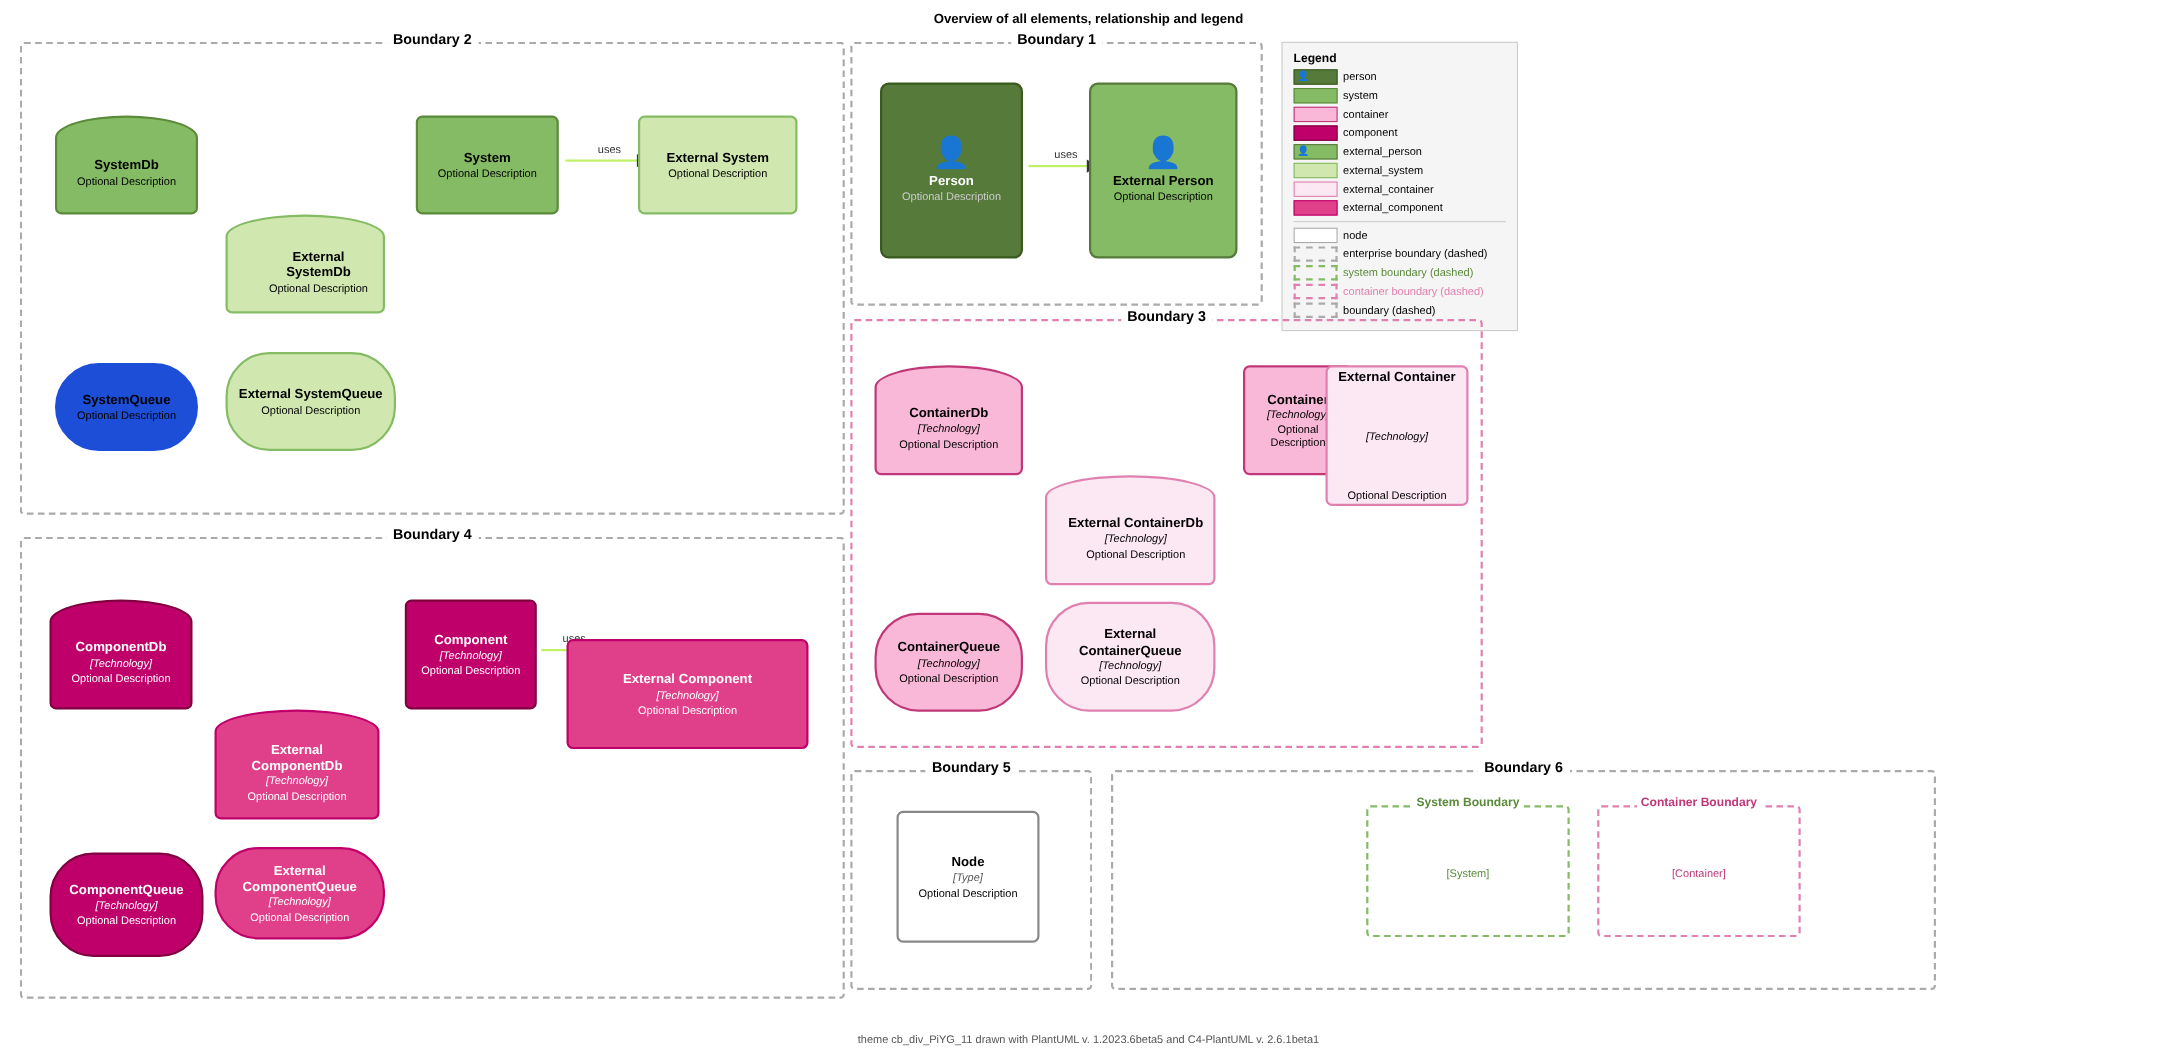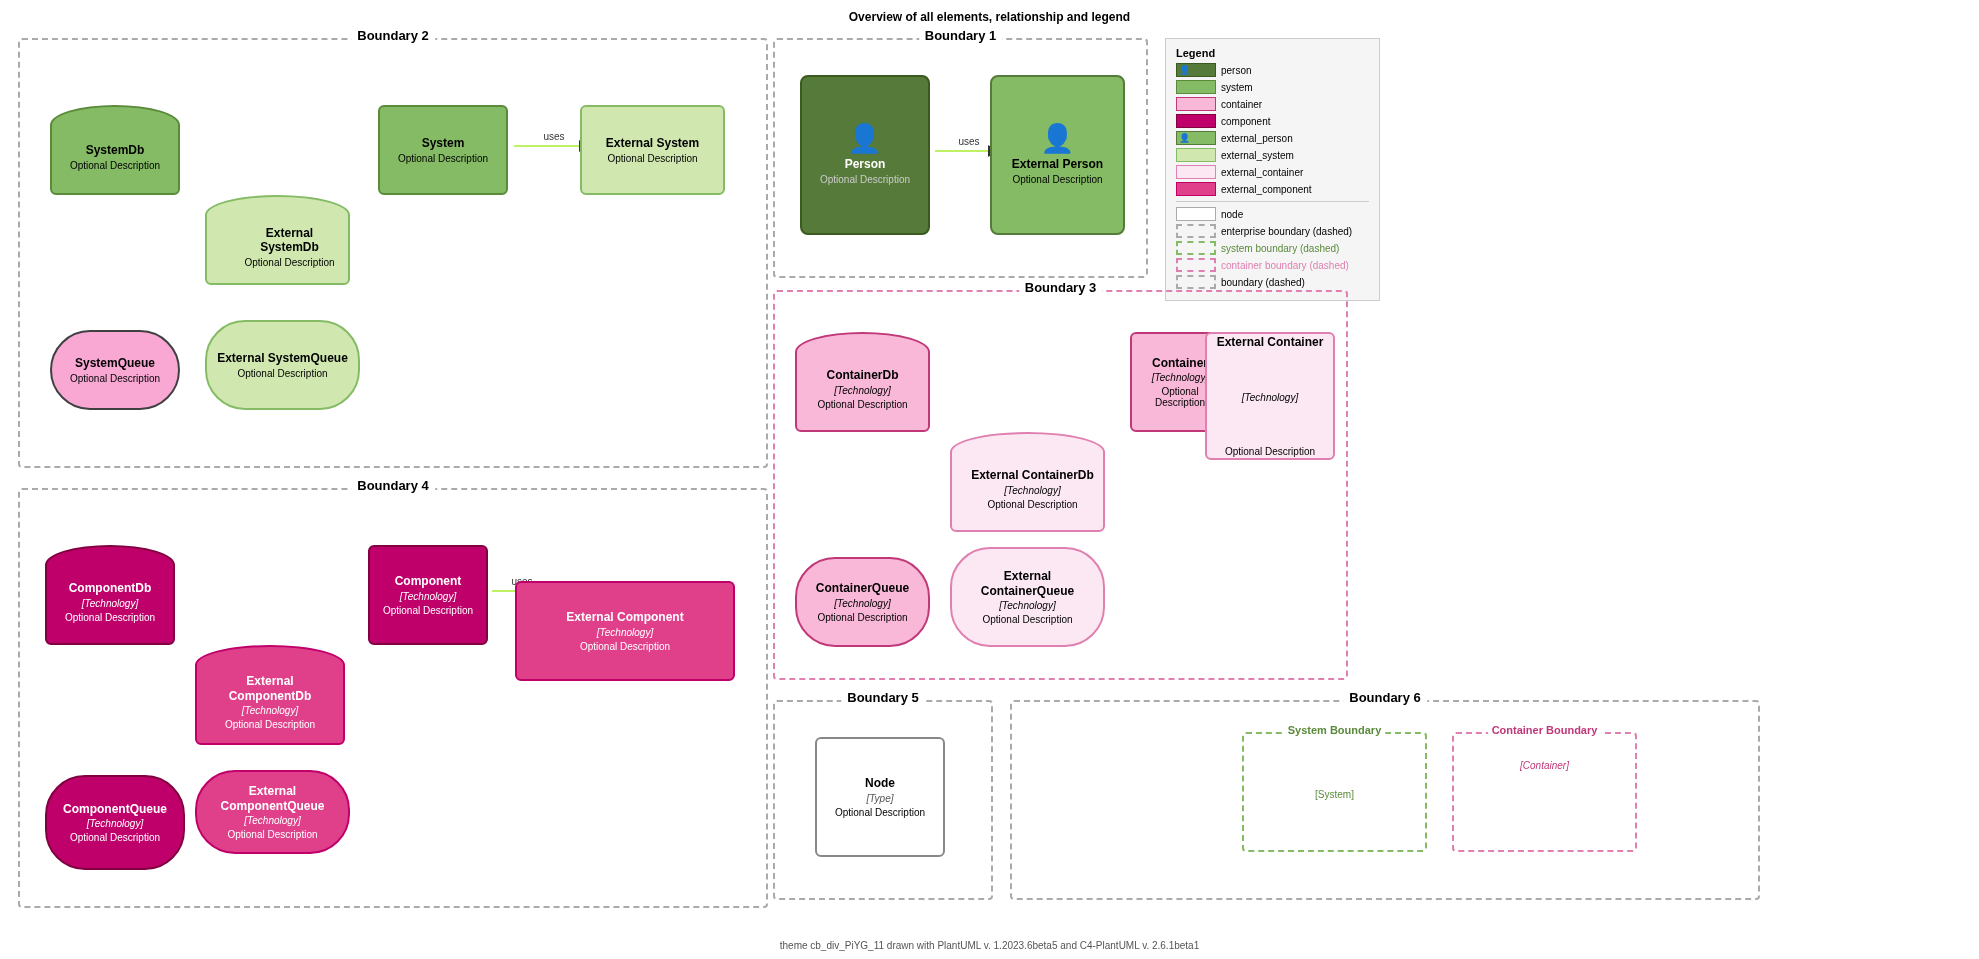--- a/index.html
+++ b/index.html
@@ -72,21 +72,21 @@
       font-size: 10px;
       color: inherit;
       margin-top: 3px;
     }
 
     
     .system-db { background: #85bb65; border: 2px solid #5a8a3a; color: #000; }
     .system-ext-db { background: #d0e8b0; border: 2px solid #85bb65; color: #000; }
     .system { background: #85bb65; border: 2px solid #5a8a3a; color: #000; }
     .system-ext { background: #d0e8b0; border: 2px solid #85bb65; color: #000; }
-    .system-queue { background: #f9a8d4; border: 2px solid #404040; color: #000; }
+    .system-queue { background: #1d4ed8; border: 2px solid #1d4ed8; color: #000; }
     .system-ext-queue { background: #d0e8b0; border: 2px solid #85bb65; color: #000; }
 
     .person-elem { background: #567a3a; border: 2px solid #3a5a20; color: #fff; }
     .person-ext-elem { background: #85bb65; border: 2px solid #567a3a; color: #000; }
 
     .container-db { background: #f9b8d8; border: 2px solid #c03878; color: #000; }
     .container-ext-db { background: #fce8f3; border: 2px solid #e080b0; color: #000; padding-left: 18px; }
     .container-elem { background: #f9b8d8; border: 2px solid #c03878; color: #000; }
     .container-ext-elem { background: #fce8f3; border: 2px solid #e080b0; color: #000; }
     .container-queue { background: #f9b8d8; border: 2px solid #c03878; color: #000; }
@@ -446,17 +446,17 @@
   <span class="boundary-title">Boundary 6</span>
 
 
   <div class="boundary boundary-green" style="left:230px; top:30px; width:185px; height:120px; position:absolute;">
     <span style="position:absolute; top:-10px; left:50%; transform:translateX(-50%); background:#fff; padding:0 4px; font-weight:bold; font-size:11px; white-space:nowrap; color:#5a8a3a;">System Boundary</span>
     <span style="display:block; text-align:center; margin-top:55px; font-size:10px; color:#5a8a3a;">[System]</span>
   </div>
 
   <div class="boundary boundary-pink" style="left:440px; top:30px; width:185px; height:120px; position:absolute;">
     <span style="position:absolute; top:-10px; left:50%; transform:translateX(-50%); background:#fff; padding:0 4px; font-weight:bold; font-size:11px; white-space:nowrap; color:#c03878;">Container Boundary</span>
-    <span style="display:block; text-align:center; margin-top:26px; font-size:10px; color:#c03878;font-style:italic;">[Container]</span>
+    <span style="display:block; text-align:center; margin-top:55px; font-size:10px; color:#c03878;">[Container]</span>
   </div>
 </div>
 
 <div class="footer-text">theme cb_div_PiYG_11 drawn with PlantUML v. 1.2023.6beta5 and C4-PlantUML v. 2.6.1beta1</div>
 
 </body></html>

